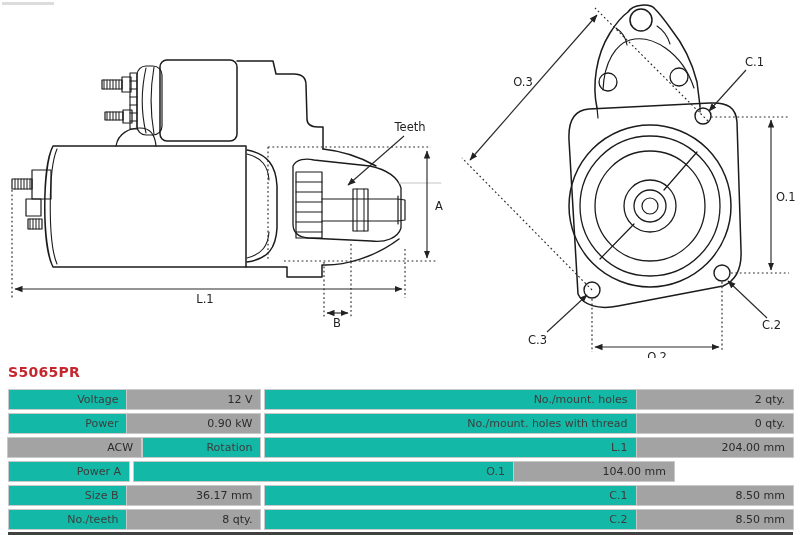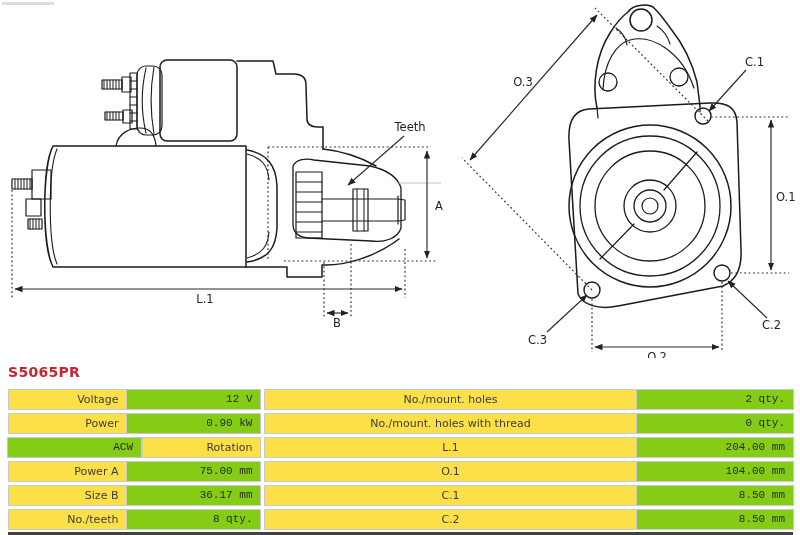--- a/index.html
+++ b/index.html
@@ -12,25 +12,25 @@
     position:absolute;left:8px;top:364px;font-size:14px;font-weight:bold;
     color:#C5272E;letter-spacing:.3px;
   }
   .spec-table{position:absolute;left:8px;top:389px;width:786px;}
   .spec-row{display:flex;margin-bottom:3px;height:21px;}
   .cell{
     box-sizing:border-box;height:21px;line-height:19px;font-size:11px;
     border:1px solid #c9c9c9;text-align:right;padding:0 8px;overflow:hidden;
     white-space:nowrap;
   }
-  .lab{background:#fde047;color:#3d3d3d;}
-  .val{background:#84cc16;color:#2b2b2b;margin-left:-1px;font-family:Liberation Mono, monospace;}
+  .lab{background:#14b8a6;color:#3d3d3d;}
+  .val{background:#a3a3a3;color:#2b2b2b;margin-left:-1px;}
   .c1{width:122px;}
   .c2{width:138px;}
-  .c3{width:381px;margin-left:3px;text-align:center;}
+  .c3{width:381px;margin-left:3px;}
   .c4{width:162px;}
   .bottom-bar{
     position:absolute;left:8px;top:532px;width:785px;height:3px;background:#414141;
   }
   .wm{position:absolute;left:2px;top:2px;width:52px;height:3px;background:#dcdcdc;}
   svg text{font-family:"DejaVu Sans","Liberation Sans",sans-serif;font-size:11.5px;fill:#222;}
 </style>
 </head>
 <body>
 
@@ -186,21 +186,20 @@
 
     <div class="spec-row">
       <div class="cell val c2">ACW</div>
       <div class="cell lab c1">Rotation</div>
       <div class="cell lab c3">L.1</div>
       <div class="cell val c4">204.00 mm</div>
     </div>
 
     <div class="spec-row">
       <div class="cell lab c1">Power A</div>
-      <div class="cell val c2">75.00 mm</div>
       <div class="cell lab c3">O.1</div>
       <div class="cell val c4">104.00 mm</div>
     </div>
 
     <div class="spec-row">
       <div class="cell lab c1">Size B</div>
       <div class="cell val c2">36.17 mm</div>
       <div class="cell lab c3">C.1</div>
       <div class="cell val c4">8.50 mm</div>
     </div>

